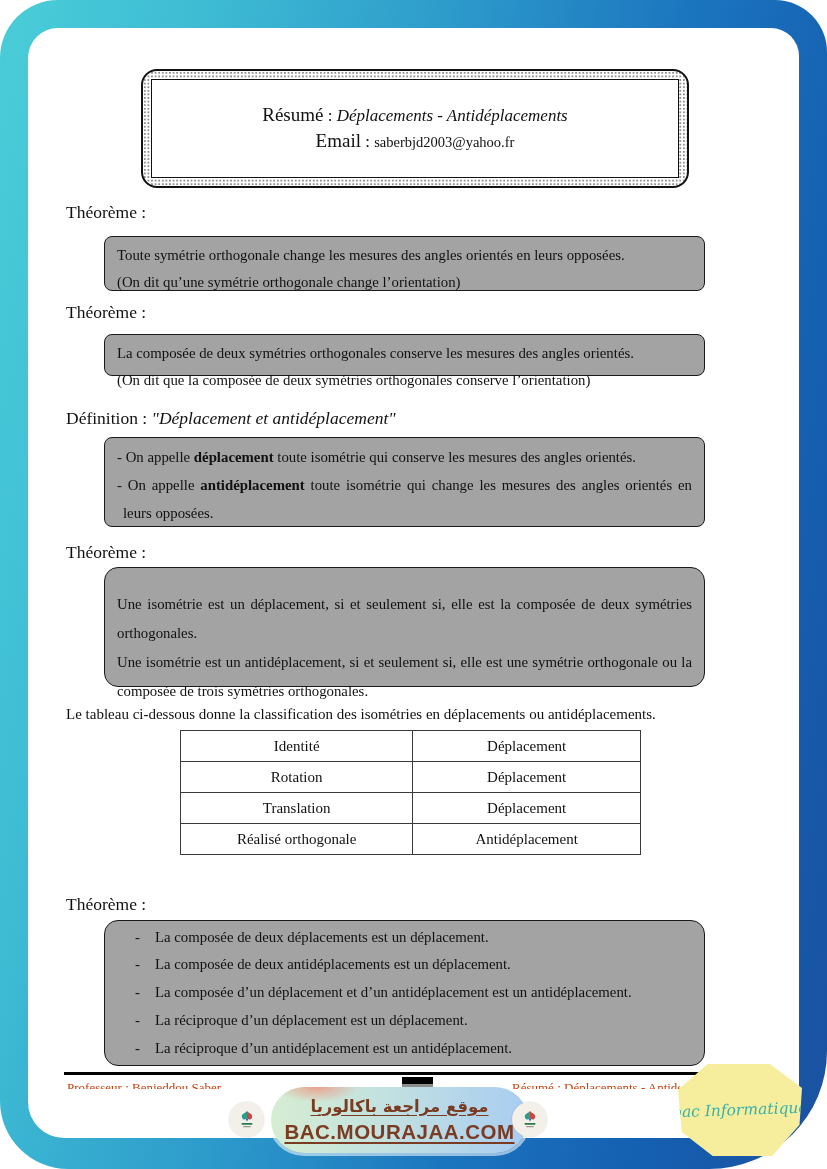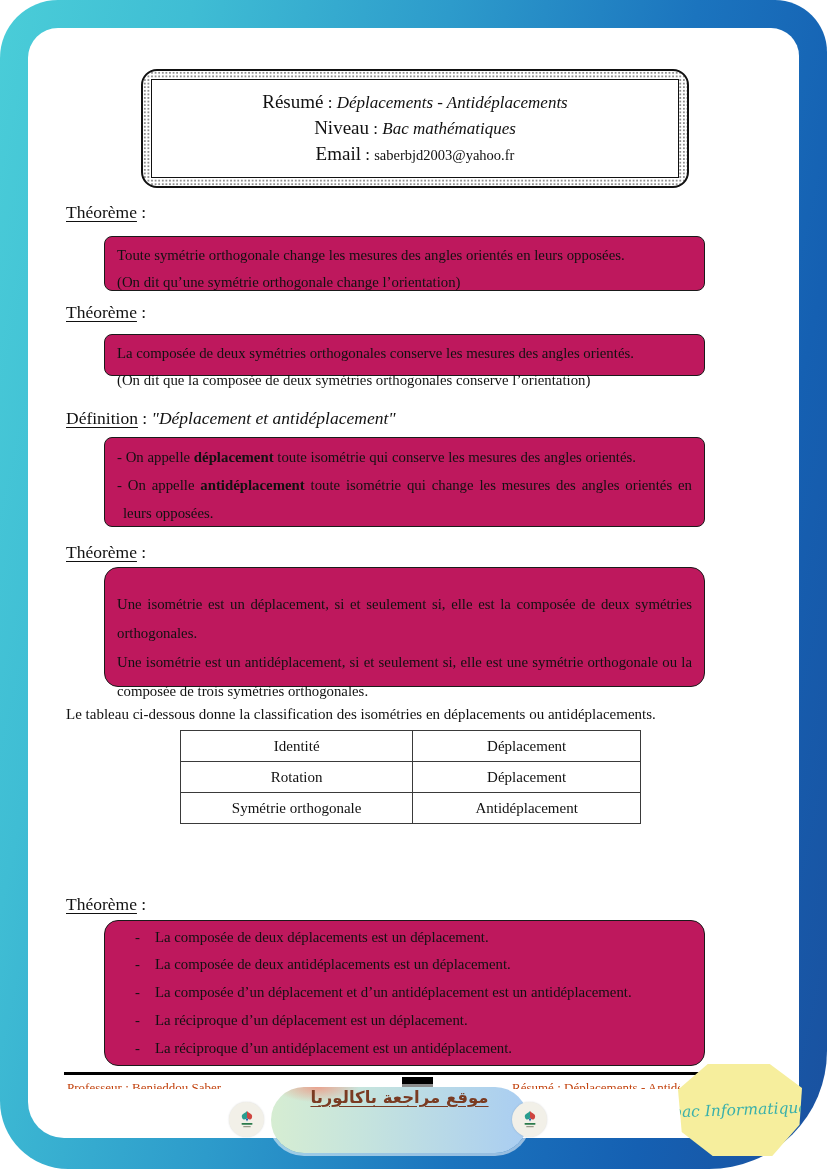--- a/index.html
+++ b/index.html
@@ -32,27 +32,27 @@
     display:flex;flex-direction:column;justify-content:center;align-items:center;row-gap:1px;
   }
   .hc-row{line-height:24px;white-space:nowrap;}
   .hc-label{font-size:19px;}
   .hc-sep{font-size:17px;}
   .hc-value{font-size:17px;font-style:italic;}
   .hc-value.email-value{font-style:normal;font-size:14.5px;}
 
   
   .heading{position:absolute;left:66px;font-size:17.5px;white-space:nowrap;}
-  .heading .hw{text-decoration:underline;text-underline-offset:3px;}
+  .heading .hw{text-underline-offset:3px;}
   .heading .subtitle{font-style:italic;}
 
   
   .tbox{
     position:absolute;left:104px;width:601px;box-sizing:border-box;
-    border:1.6px solid #1a1a1a;background:#be185d;
+    border:1.6px solid #1a1a1a;background:#a3a3a3;
     padding:5px 12px;font-size:14.8px;
   }
   .tbox p{margin:0;text-align:justify;}
   .r8{border-radius:8px;}
   .r14{border-radius:14px;}
   .lh26 p{line-height:26.5px;}
   .lh29 p{line-height:29px;}
 
   
   .def-item{margin:0;line-height:28px;text-align:justify;padding-left:6px;text-indent:-6px;}
@@ -81,21 +81,21 @@
   .footer-clip{position:absolute;top:1081px;height:8px;overflow:hidden;font-size:13px;line-height:14px;color:#c2410c;white-space:nowrap;}
   .footer-clip.left{left:67px;width:210px;}
   .footer-clip.right{left:512px;width:168px;}
 
   .banner-pill{
     position:absolute;left:271px;top:1087px;width:257px;height:66px;z-index:5;
     border-radius:33px;
     background:
       radial-gradient(60px 22px at 18% 0%, rgba(238,150,130,0.85) 0%, rgba(238,150,130,0) 70%),
       linear-gradient(90deg,#d6edd2 0%,#c6e4dd 35%,#a9cdf2 100%);
-    display:flex;flex-direction:column;justify-content:space-between;align-items:center;row-gap:1px;
+    display:flex;flex-direction:column;justify-content:center;align-items:center;row-gap:1px;
     box-shadow:0 0 0 3px rgba(255,255,255,0.55);
   }
   .banner-arabic{
     direction:rtl;font-family:"DejaVu Sans", sans-serif;font-size:16.5px;font-weight:bold;
     color:#7a3b22;text-decoration:underline;text-underline-offset:3px;line-height:22px;
   }
   .banner-site{
     font-family:"Liberation Sans", sans-serif;font-size:20.5px;font-weight:bold;letter-spacing:0.5px;
     color:#7a3b22;text-decoration:underline;text-underline-offset:3px;line-height:26px;
   }
@@ -122,21 +122,20 @@
 <body>
 
 <div class="frame"></div>
 <div class="paper"></div>
 
 <div class="content">
 
   <div class="header-card">
     <div class="header-inner">
       <div class="hc-row"><span class="hc-label">Résumé</span><span class="hc-sep"> : </span><span class="hc-value">Déplacements - Antidéplacements</span></div>
-      <div class="hc-row"><span class="hc-label">Niveau</span><span class="hc-sep"> : </span><span class="hc-value">Bac mathématiques</span></div>
       <div class="hc-row"><span class="hc-label">Email</span><span class="hc-sep"> : </span><span class="hc-value email-value">saberbjd2003@yahoo.fr</span></div>
     </div>
   </div>
 
   <div class="heading" style="top:202px;"><span class="hw">Théorème</span><span> :</span></div>
   <div class="tbox r8 lh26" style="top:236px;height:55px;">
     <p>Toute symétrie orthogonale change les mesures des angles orientés en leurs opposées.</p>
     <p>(On dit qu’une symétrie orthogonale change l’orientation)</p>
   </div>
 
@@ -163,21 +162,25 @@
     <tbody>
         <tr>
           <td class="c1">Identité</td>
           <td>Déplacement</td>
         </tr>
     <tr>
           <td class="c1">Rotation</td>
           <td>Déplacement</td>
         </tr>
     <tr>
-          <td class="c1">Symétrie orthogonale</td>
+          <td class="c1">Translation</td>
+          <td>Déplacement</td>
+        </tr>
+    <tr>
+          <td class="c1">Réalisé orthogonale</td>
           <td>Antidéplacement</td>
         </tr>
   </tbody>
     </table>
 
   <div class="heading" style="top:894px;"><span class="hw">Théorème</span><span> :</span></div>
   <div class="tbox r14 blist" style="top:920px;height:146px;">
     <div class="bi">
         <span class="bm">-</span>
         <span class="bt">La composée de deux déplacements est un déplacement.</span>
@@ -201,20 +204,21 @@
   </div>
 
   <div class="footer-rule"></div>
   <div class="page-marker"></div>
   <div class="footer-clip left"><span>Professeur : Benjeddou Saber</span></div>
   <div class="footer-clip right"><span>Résumé : Déplacements - Antidéplacements</span></div>
 </div>
 
 <div class="banner-pill">
   <div class="banner-arabic">موقع مراجعة  باكالوريا</div>
+  <div class="banner-site">BAC.MOURAJAA.COM</div>
 </div>
 
 <div class="logo-circle lc-left">
   <svg viewBox="0 0 24 24" width="24" height="24">
     <path d="M12 3 C14.5 6 18 5.5 17 9.5 C16.2 12.5 13 11.8 12 9.8 Z" fill="#cf4540"></path>
     <path d="M12 3 C9.5 6 6 5.5 7 9.5 C7.8 12.5 11 11.8 12 9.8 Z" fill="#2a9d8f"></path>
     <path d="M10.5 10.5 L13.5 10.5 L12 13.5 Z" fill="#1a5fa8"></path>
     <rect x="6.5" y="15" width="11" height="1.7" rx="0.8" fill="#2a7a4b"></rect>
     <rect x="8.2" y="18" width="7.6" height="1.3" rx="0.6" fill="#9a9a8a"></rect>
   </svg>

